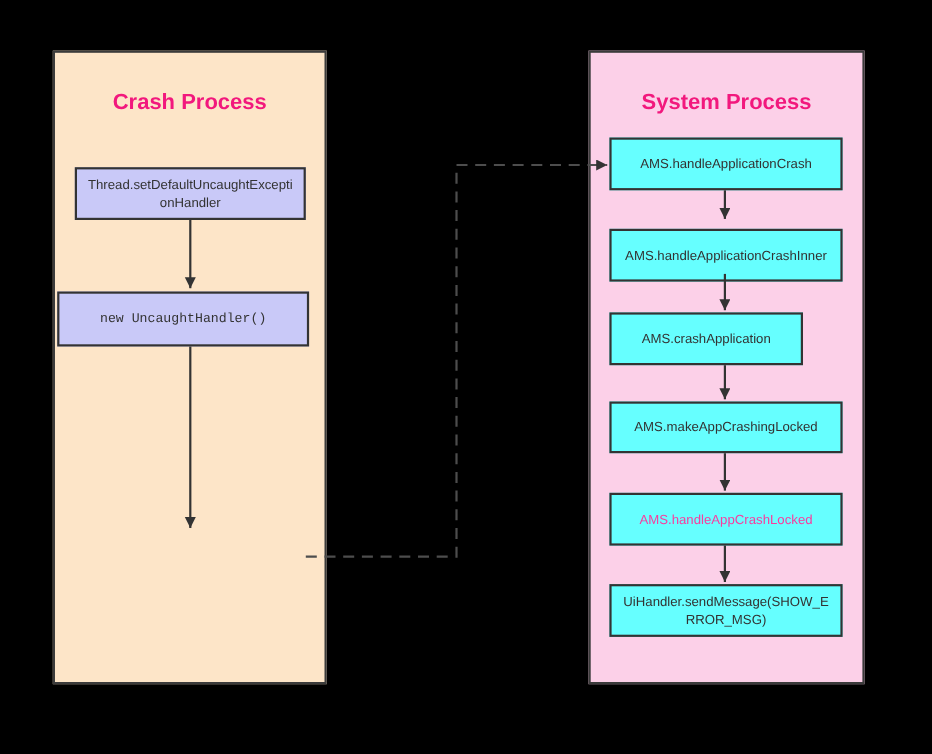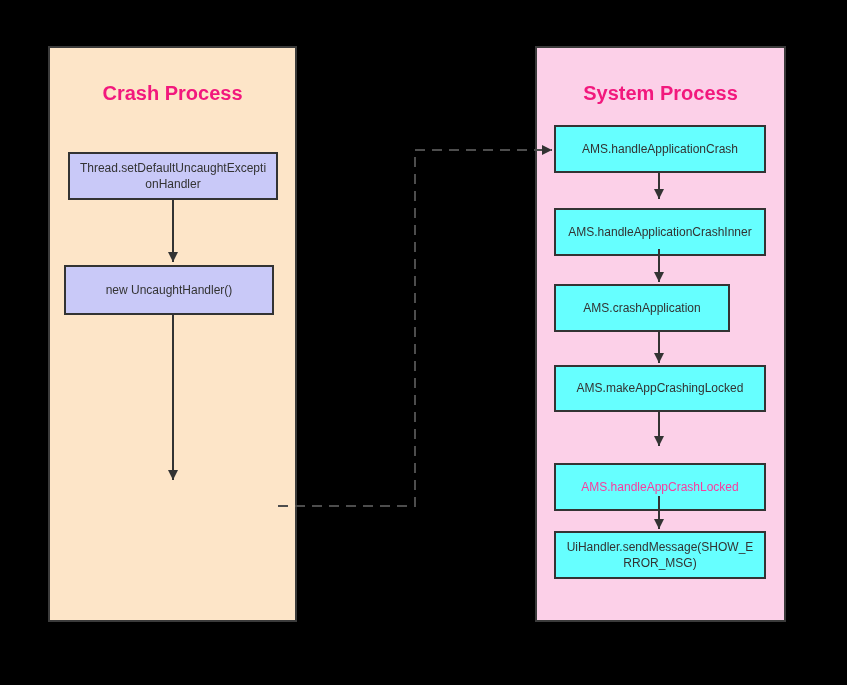--- a/index.html
+++ b/index.html
@@ -50,28 +50,28 @@
     color: var(--node_text, #333);
     word-break: break-all;
     padding: 2px 8px;
   }
   .node.lavender { background: var(--left_node_fill, #C9C9F8); }
   .node.cyan     { background: var(--right_node_fill, #66FFFF); }
   .node.highlight { color: var(--highlight_node_text, #FA3C9E); }
 
   
   .n-l1 { left: 68px;  top: 152px; width: 210px; height: 48px; }
-  .n-l2 { left: 64px;  top: 265px; width: 210px; height: 50px; }
+  .n-l2 { left: 52px;  top: 265px; width: 229px; height: 50px; font-family: Liberation Mono, monospace; }
   .n-l3 { left: 68px;  top: 482px; width: 210px; height: 48px; }
   
   .n-r1 { left: 554px; top: 125px; width: 212px; height: 48px; }
   .n-r2 { left: 554px; top: 208px; width: 212px; height: 48px; }
   .n-r3 { left: 554px; top: 284px; width: 176px; height: 48px; text-align: right; }
   .n-r4 { left: 554px; top: 365px; width: 212px; height: 47px; }
-  .n-r5 { left: 554px; top: 448px; width: 212px; height: 48px; margin-top: 15px; }
+  .n-r5 { left: 554px; top: 448px; width: 212px; height: 48px; }
   .n-r6 { left: 554px; top: 531px; width: 212px; height: 48px; }
 
   .connector-layer {
     position: absolute;
     left: 0; top: 0;
     pointer-events: none;
   }
   .arrow-line {
     stroke: var(--arrow, #333);
     stroke-width: 2;

